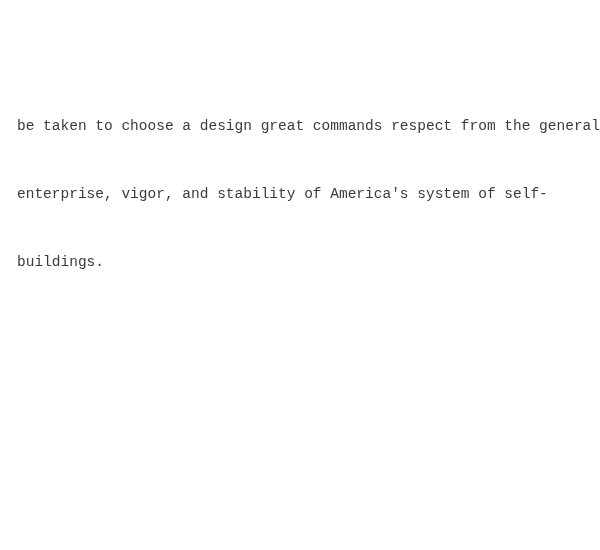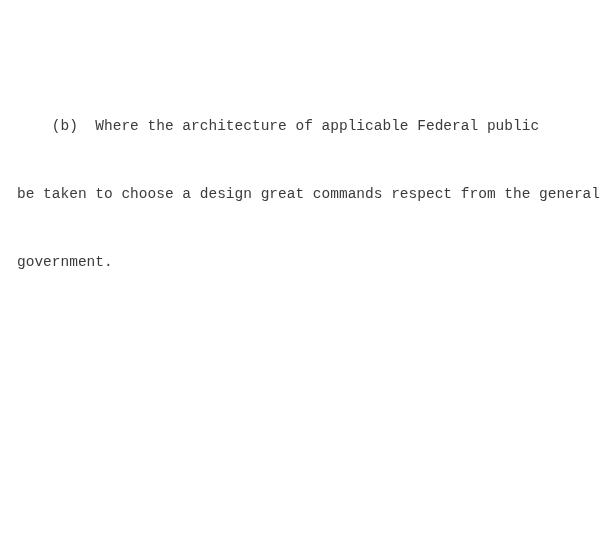--- a/index.html
+++ b/index.html
@@ -33,23 +33,23 @@
   .line {
     height: 22.7px;
   }
 </style>
 </head>
 <body>
 
 <main class="page">
 
   <section class="para">
-    <div class="line">    (b)  Where the architecture of applicable Federal public</div>
     <div class="line">be taken to choose a design great commands respect from the general</div>
-    <div class="line">government.</div>
+    <div class="line">enterprise, vigor, and stability of America's system of self-</div>
+    <div class="line">buildings.</div>
   </section>
 
   
 
   
 
   
 
   
 

